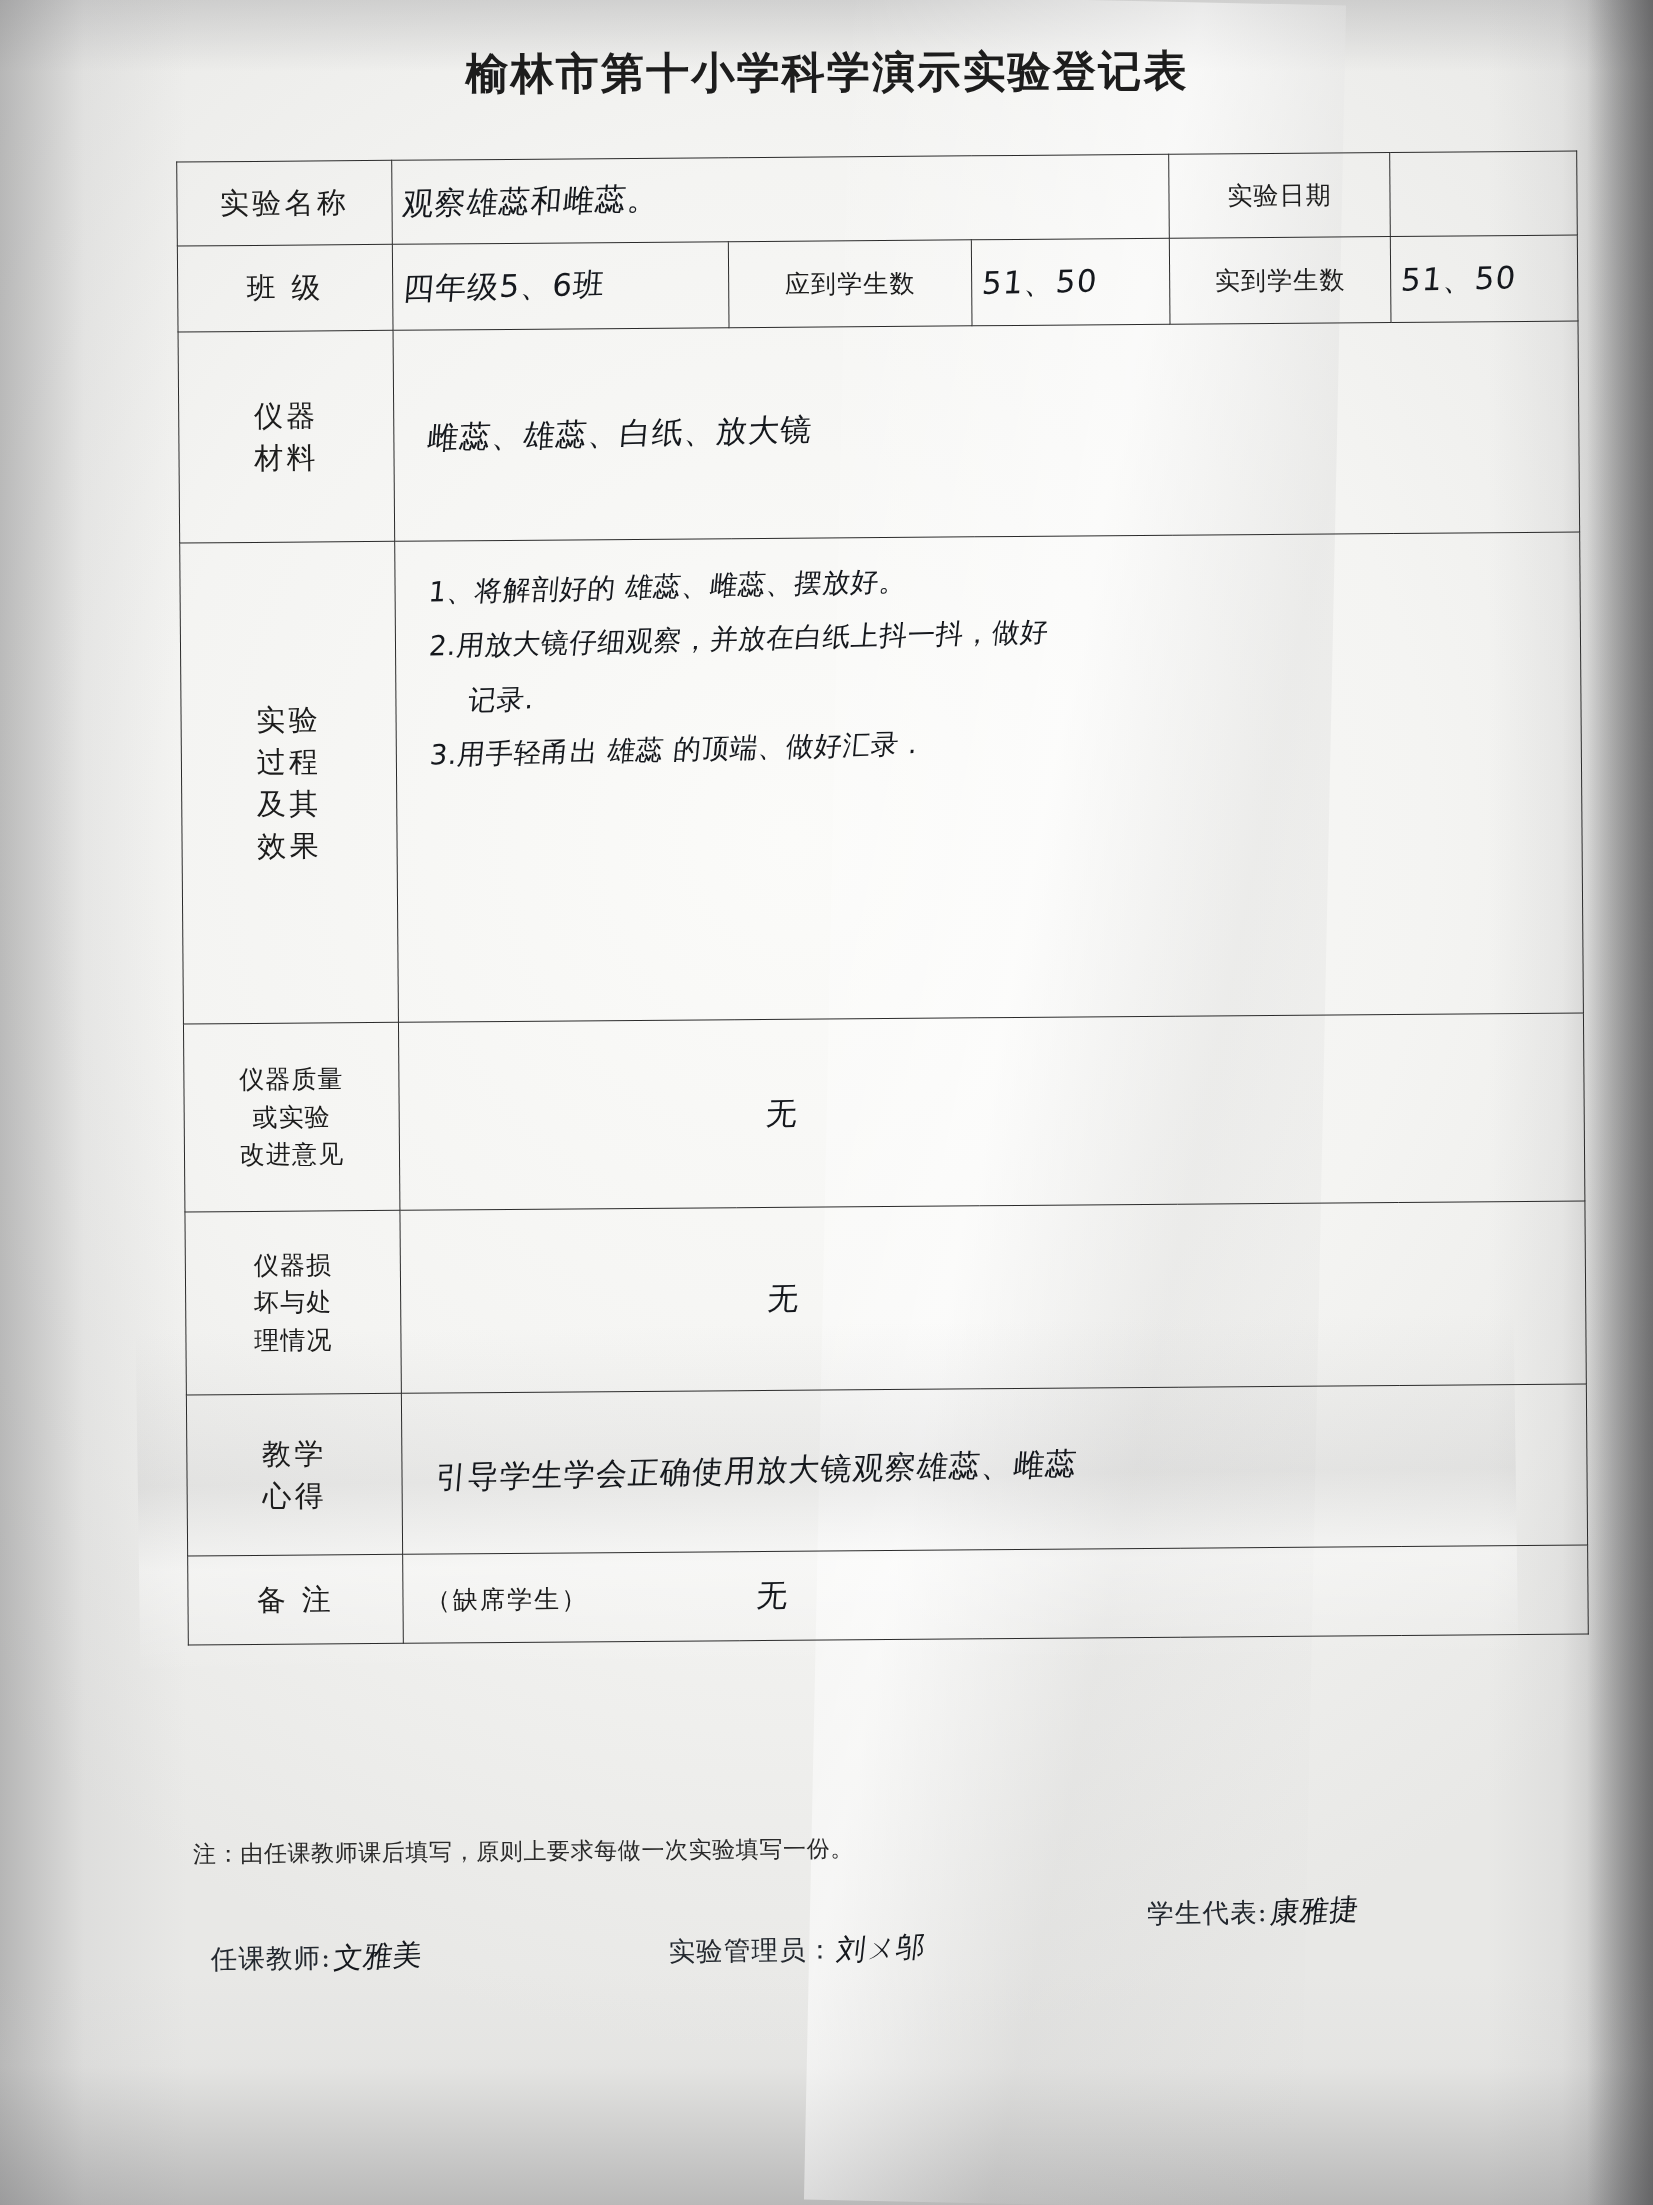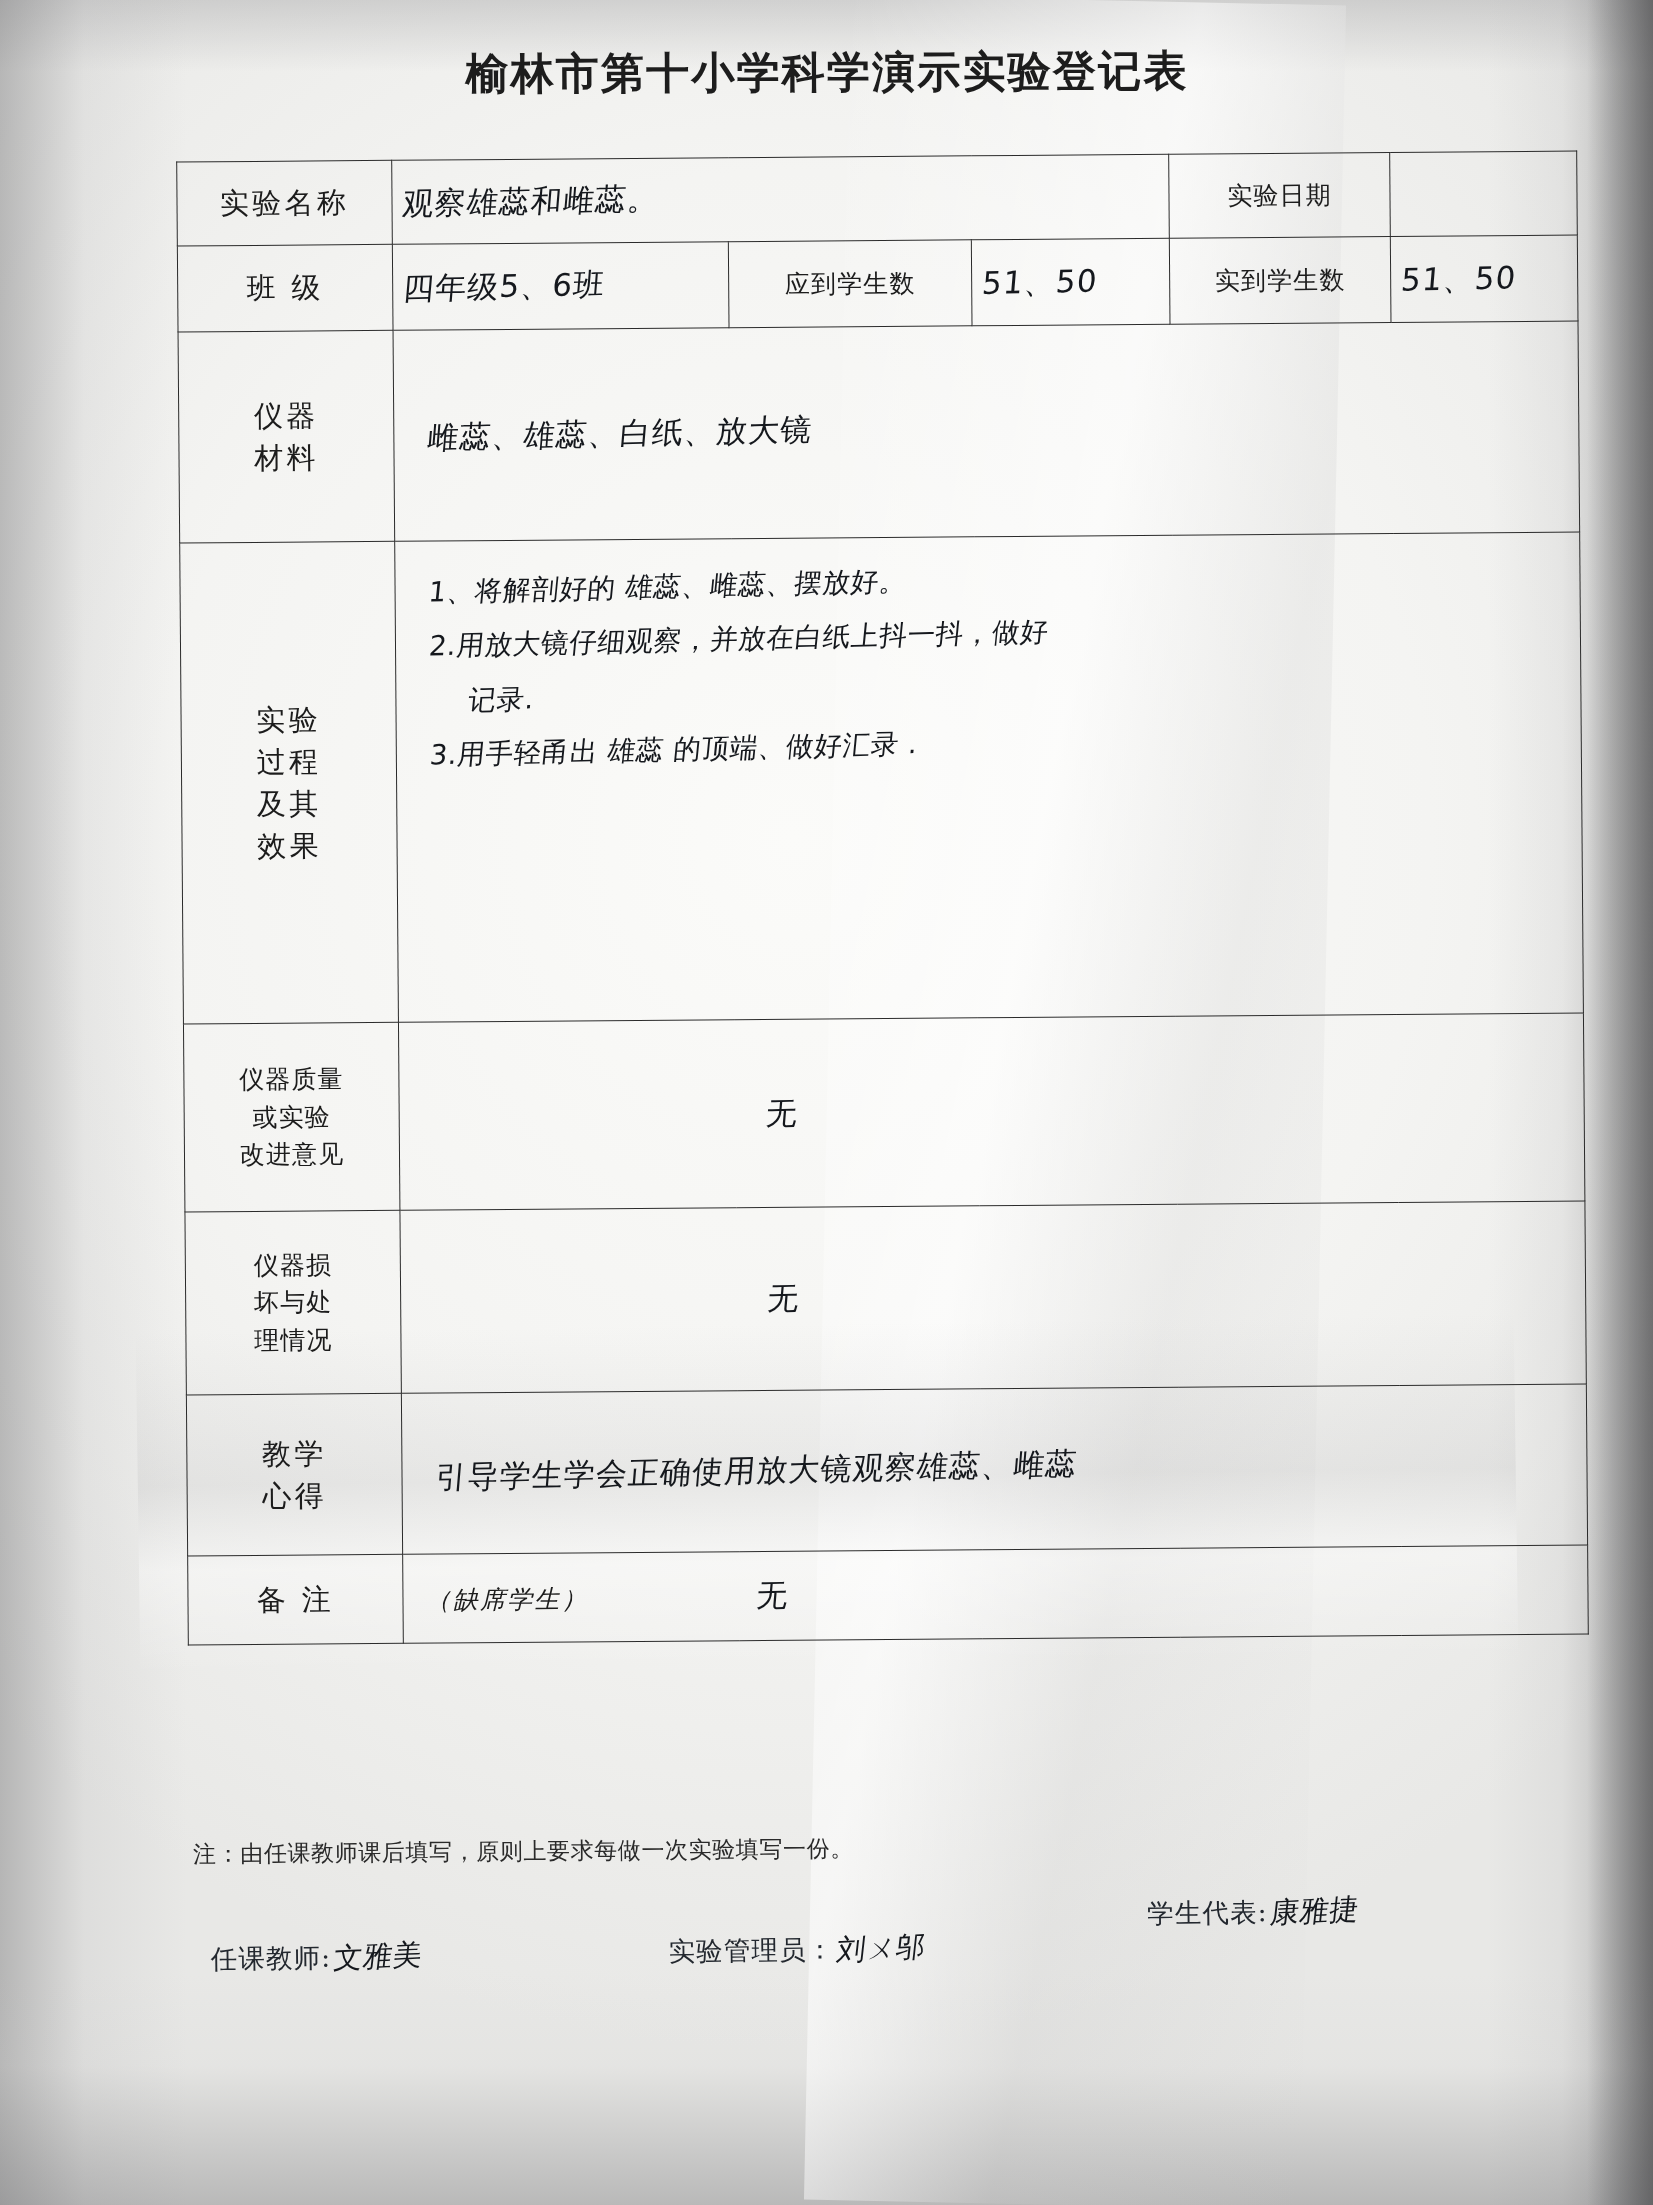--- a/index.html
+++ b/index.html
@@ -269,21 +269,21 @@
         <td class="lbl">教学
 心得</td>
         <td colspan="5" style="height:160px; padding-left:33px">
           <span class="hand big">引导学生学会正确使用放大镜观察雄蕊、雌蕊</span>
         </td>
       </tr>
 
       <tr>
         <td class="lbl">备 注</td>
         <td colspan="5" style="height:88px; padding-left:22px">
-          <span class="lbl-sm" style="display:inline-block; letter-spacing:2.2px;font-style:italic;">（缺席学生）</span>
+          <span class="lbl-sm" style="display:inline-block; letter-spacing:2.2px;">（缺席学生）</span>
           <span class="hand big" style="margin-left:165px">无</span>
         </td>
       </tr>
     </tbody>
   </table>
 
   <div id="note">注：由任课教师课后填写，原则上要求每做一次实验填写一份。</div>
 
   <div id="signature-row">
     <div class="sig-block" id="sig-teacher">

